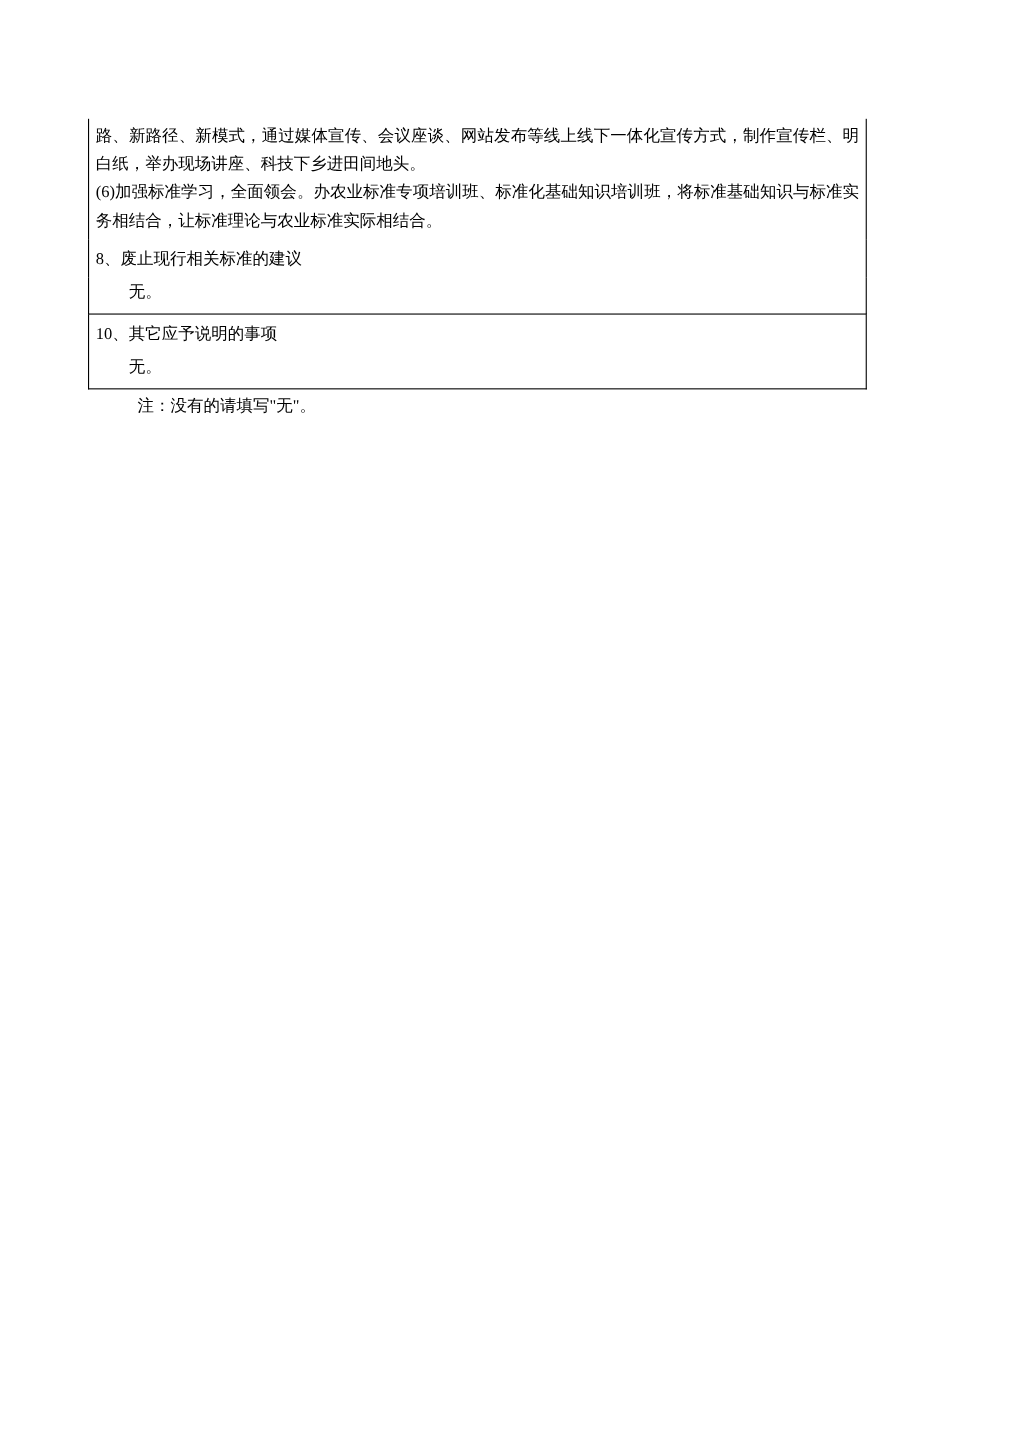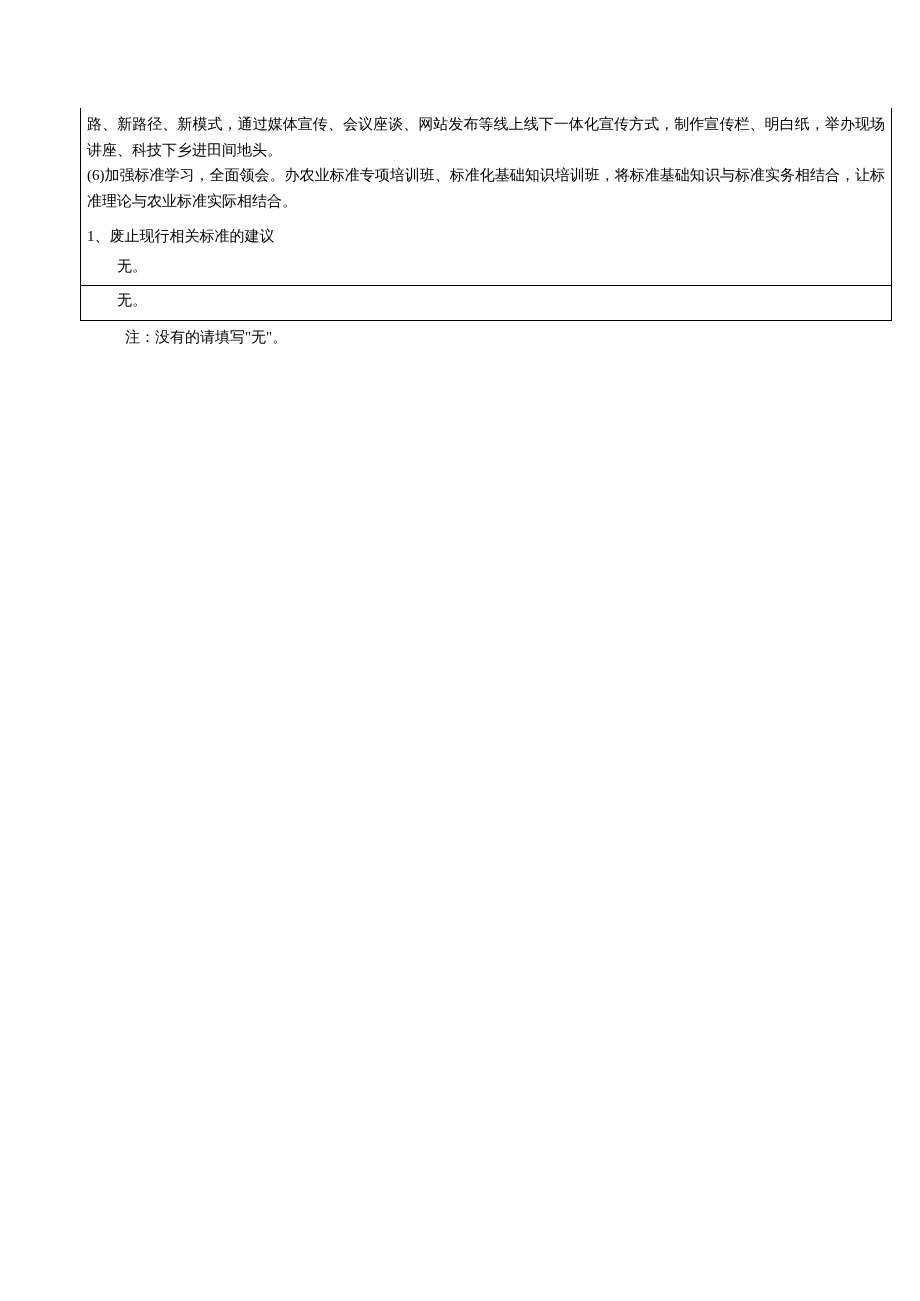--- a/index.html
+++ b/index.html
@@ -15,21 +15,21 @@
   .page {
     width: 920px;
     min-height: 1301px;
     background: #ffffff;
     position: relative;
   }
   table.doc-table {
     border-collapse: collapse;
     margin-left: 80px;
     margin-top: 108px;
-    width: 812px;
+    width: 708px;
   }
   table.doc-table td {
     border-left: 1px solid #000;
     border-right: 1px solid #000;
     border-bottom: 1px solid #000;
     padding: 4px 6px 4px 6px;
     vertical-align: top;
     text-align: justify;
     text-justify: inter-ideograph;
   }
@@ -66,26 +66,31 @@
   <table class="doc-table">
     <tbody>
         <tr class="first-row">
       <td>
         <div>路、新路径、新模式，通过媒体宣传、会议座谈、网站发布等线上线下一体化宣传方式，制作宣传栏、明白纸，举办现场讲座、科技下乡进田间地头。</div>
         <div>(6)加强标准学习，全面领会。办农业标准专项培训班、标准化基础知识培训班，将标准基础知识与标准实务相结合，让标准理论与农业标准实际相结合。</div>
       </td>
     </tr>
     <tr class="heading-row">
       <td>
-        <span>1、废止现行相关标准的建议</span>
+        <span>8、废止现行相关标准的建议</span>
       </td>
     </tr>
     <tr class="answer-row">
       <td>
         <span class="indent"></span><span>无。</span>
+      </td>
+    </tr>
+    <tr class="heading-row">
+      <td>
+        <span>10、其它应予说明的事项</span>
       </td>
     </tr>
     <tr class="answer-row">
       <td>
         <span class="indent"></span><span>无。</span>
       </td>
     </tr>
   </tbody>
     </table>
 

